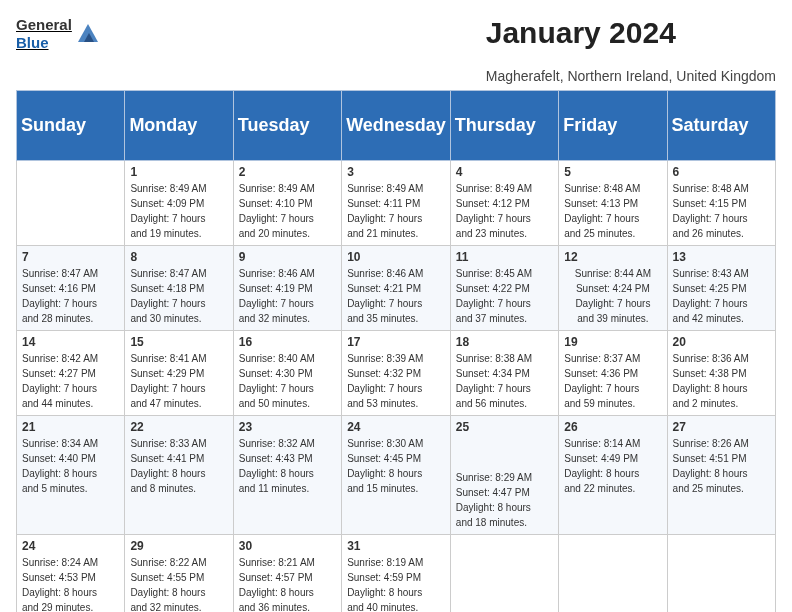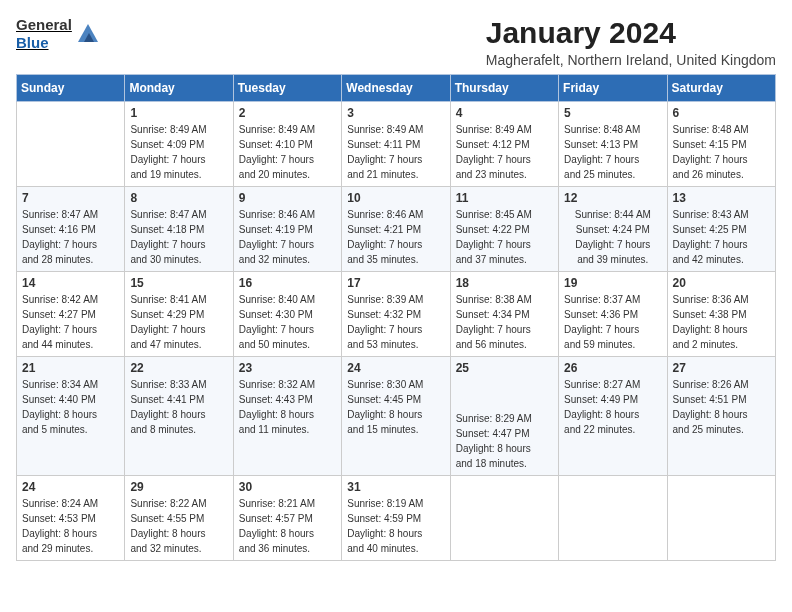--- a/index.html
+++ b/index.html
@@ -37,33 +37,33 @@
     .title-area {
     }
     .month-title {
       font-size: 30px;
       font-weight: bold;
       color: #222;
     }
     .location-title {
       font-size: 14px;
       color: #444;
-      margin-top: 2px;
+      margin-top: 18px;
     }
     table {
       width: 100%;
       border-collapse: collapse;
       margin-top: 4px;
     }
     th {
       background-color: #2d6db5;
       color: #fff;
-      font-size: 12px;
+      font-size: 18px;
       font-weight: bold;
-      padding: 6px 4px;
+      padding: 24px 4px;
       text-align: left;
       border: 1px solid #b0c4de;
     }
     td {
       border: 1px solid #ccc;
       vertical-align: top;
       padding: 4px 5px;
       min-height: 80px;
       font-size: 10.5px;
       color: #333;
@@ -303,21 +303,21 @@
         </td>
         <td>
           <span class="day-number">25</span>
           <div class="day-info" style="white-space: pre-line; margin-top: 36px;">Sunrise: 8:29 AM
 Sunset: 4:47 PM
 Daylight: 8 hours
 and 18 minutes.</div>
         </td>
         <td>
           <span class="day-number">26</span>
-          <div class="day-info" style="white-space: pre-line;">Sunrise: 8:27 AM
+          <div class="day-info" style="white-space: pre-line;">Sunrise: 8:14 AM
 Sunset: 4:49 PM
 Daylight: 8 hours
 and 22 minutes.</div>
         </td>
         <td>
           <span class="day-number">27</span>
           <div class="day-info" style="white-space: pre-line;">Sunrise: 8:26 AM
 Sunset: 4:51 PM
 Daylight: 8 hours
 and 25 minutes.</div>

